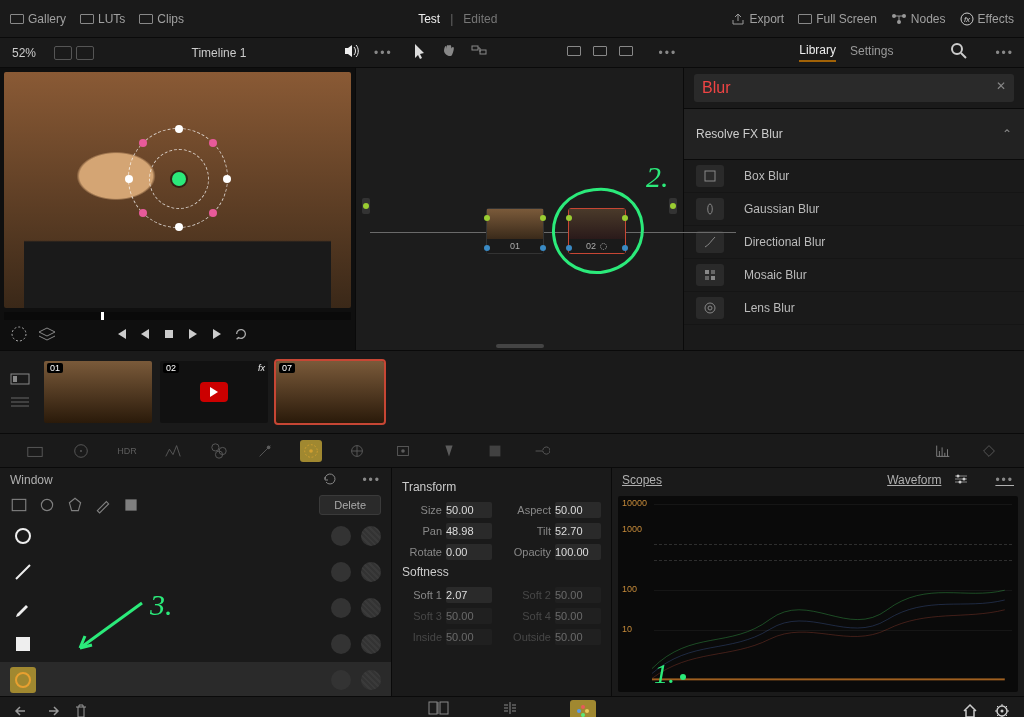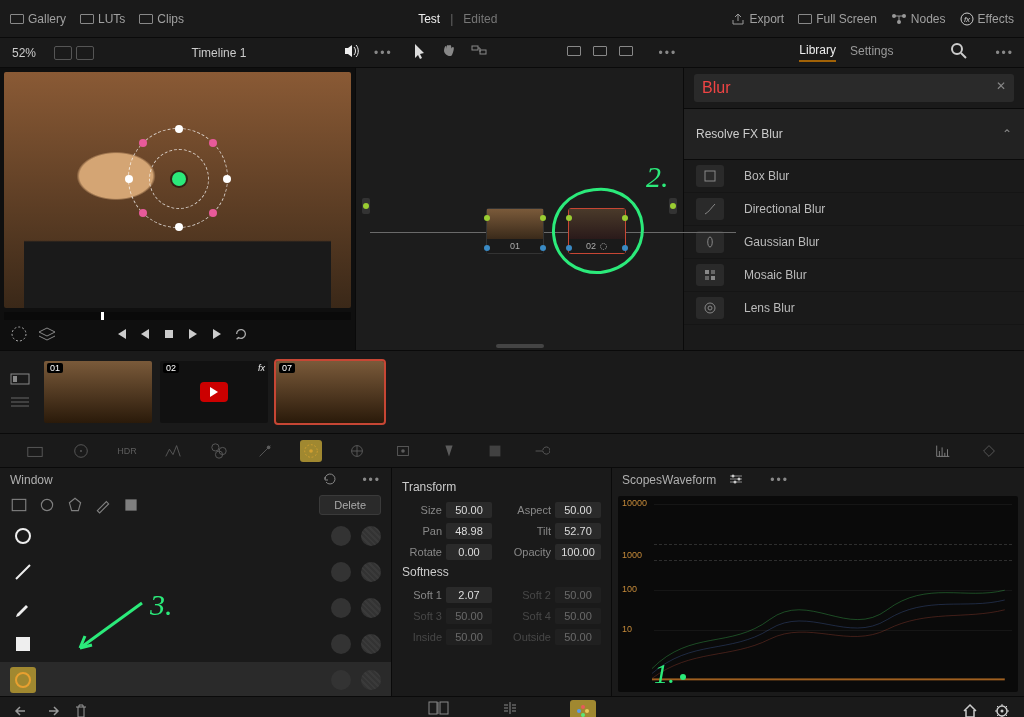--- a/index.html
+++ b/index.html
@@ -117,25 +117,25 @@
 
 .anno-3 { position:absolute; left:150px; top:120px; color:#2bea7a; font-size:30px; font-style:italic; font-family:"Segoe Script","Comic Sans MS",cursive;}
 .anno-arrow { position:absolute; left:72px; top:130px; width:80px; height:60px;}
 .anno-arrow svg { width:100%; height:100%; overflow:visible;}
 
 .transform-panel { width:220px; background:#1a1a1a; padding:8px 10px; border-right:1px solid #0a0a0a;}
 .tp-hdr { color:#ccc; font-size:12px; margin-bottom:8px; margin-top:4px;}
 .tp-row { display:flex; align-items:center; justify-content:space-between; margin-bottom:5px; font-size:11px;}
 .tp-pair { display:flex; align-items:center; gap:4px;}
 .tp-lbl { color:#888; width:40px; text-align:right; font-size:11px;}
-.tp-val { width:46px; background:#2a2a2a; color:#ddd; text-align:center; padding:2px 0; border-radius:2px; font-size:11px;}
+.tp-val { width:46px; background:#2a2a2a; color:#ddd; padding:2px 0; border-radius:2px; font-size:11px;}
 .tp-val.dim { opacity:0.4;}
 
 .scopes-panel { flex:1; background:#1a1a1a; display:flex; flex-direction:column;}
-.scope-hdr { display:flex; align-items:center; justify-content:flex-start; padding:4px 10px; height:24px;}
+.scope-hdr { display:flex; align-items:center; justify-content:space-between; padding:4px 10px; height:24px;text-decoration:underline;}
 .scope-view { flex:1; background:#0a0a0a; margin:4px 6px; border-radius:2px; position:relative; overflow:hidden;}
 .scope-axisnum { position:absolute; left:4px; font-size:9px; color:#c58a3a;}
 .scope-gridline { position:absolute; left:36px; right:6px; height:1px; background:rgba(255,255,255,0.05);}
 .scope-gridline.dash { border-top:1px dashed rgba(255,255,255,0.15); background:none;}
 .scope-wave { position:absolute; bottom:4px; left:34px; right:6px; height:70%; }
 .anno-1 { position:absolute; left:36px; bottom:2px; color:#2bea7a; font-size:28px; font-style:italic; font-family:"Segoe Script","Comic Sans MS",cursive;}
 .scope-dot { position:absolute; left:62px; bottom:12px; width:6px; height:6px; background:#2bea7a; border-radius:50%;}
 
 
 .footbar { height:31px; background:#1a1a1a; border-top:1px solid #0a0a0a; display:flex; align-items:center; padding:0 14px; gap:14px; }
@@ -358,32 +358,32 @@
           <div class="lib-icon-box">
             <svg width="14" height="14">
               <rect x="2" y="2" width="10" height="10" stroke="#888" fill="none"></rect>
             </svg>
           </div>
           <span class="lib-txt">Box Blur</span>
         </div>
       <div class="lib-item">
           <div class="lib-icon-box">
             <svg width="14" height="14">
-              <path d="M2 12c4-2 6-6 10-10" stroke="#888" fill="none"></path>
-            </svg>
-          </div>
-          <span class="lib-txt">Directional Blur</span>
+              <path d="M7 2c3 0 3 10 0 10s-3-10 0-10z" stroke="#888" fill="none"></path>
+            </svg>
+          </div>
+          <span class="lib-txt">Gaussian Blur</span>
         </div>
       <div class="lib-item">
           <div class="lib-icon-box">
             <svg width="14" height="14">
-              <path d="M7 2c3 0 3 10 0 10s-3-10 0-10z" stroke="#888" fill="none"></path>
-            </svg>
-          </div>
-          <span class="lib-txt">Gaussian Blur</span>
+              <path d="M2 12c4-2 6-6 10-10" stroke="#888" fill="none"></path>
+            </svg>
+          </div>
+          <span class="lib-txt">Directional Blur</span>
         </div>
       <div class="lib-item">
           <div class="lib-icon-box">
             <svg width="14" height="14">
               <rect x="2" y="2" width="4" height="4" fill="#888"></rect>
               <rect x="8" y="2" width="4" height="4" fill="#666"></rect>
               <rect x="2" y="8" width="4" height="4" fill="#666"></rect>
               <rect x="8" y="8" width="4" height="4" fill="#888"></rect>
             </svg>
           </div>
@@ -684,21 +684,21 @@
               <circle cx="5" cy="3" r="1.5" fill="#ccc"></circle>
               <circle cx="11" cy="6" r="1.5" fill="#ccc"></circle>
               <circle cx="7" cy="9" r="1.5" fill="#ccc"></circle>
             </svg></span>
         <span class="dots">•••</span>
       </div>
     </div>
     <div class="scope-view">
       <span class="scope-axisnum" style="top:2px;">10000</span>
       <div class="scope-gridline" style="top:8px;"></div>
-      <span class="scope-axisnum" style="top:54px;">1000</span>
+      <span class="scope-axisnum" style="top:28px;">1000</span>
       <div class="scope-gridline dash" style="top:48px;"></div>
       <div class="scope-gridline dash" style="top:64px;"></div>
       <span class="scope-axisnum" style="top:88px;">100</span>
       <div class="scope-gridline" style="top:94px;"></div>
       <span class="scope-axisnum" style="top:128px;">10</span>
       <div class="scope-gridline" style="top:134px;"></div>
       <svg class="scope-wave" viewBox="0 0 360 140" preserveAspectRatio="none">
         <path d="M0 120 C40 80, 80 100, 120 70 C160 40, 200 90, 240 60 C280 30, 320 50, 360 40" stroke="rgba(60,180,80,0.4)" fill="none"></path>
         <path d="M0 130 C40 100, 80 110, 120 90 C160 70, 200 100, 240 80 C280 60, 320 70, 360 60" stroke="rgba(200,80,60,0.3)" fill="none"></path>
         <path d="M0 125 C40 90, 80 105, 120 80 C160 55, 200 95, 240 70 C280 45, 320 60, 360 50" stroke="rgba(80,120,200,0.3)" fill="none"></path>

